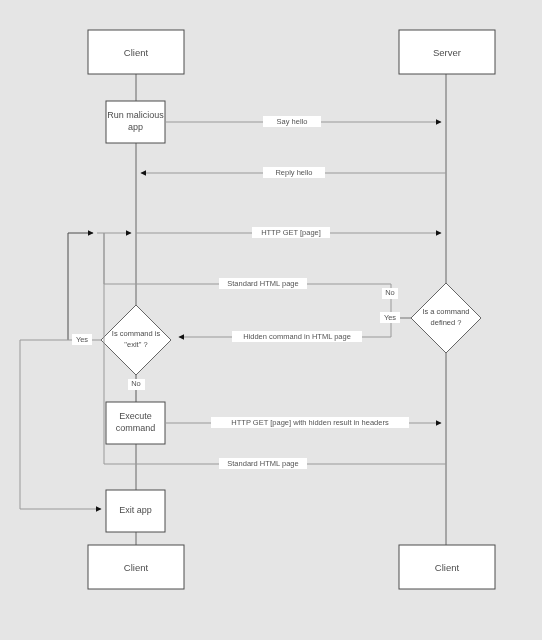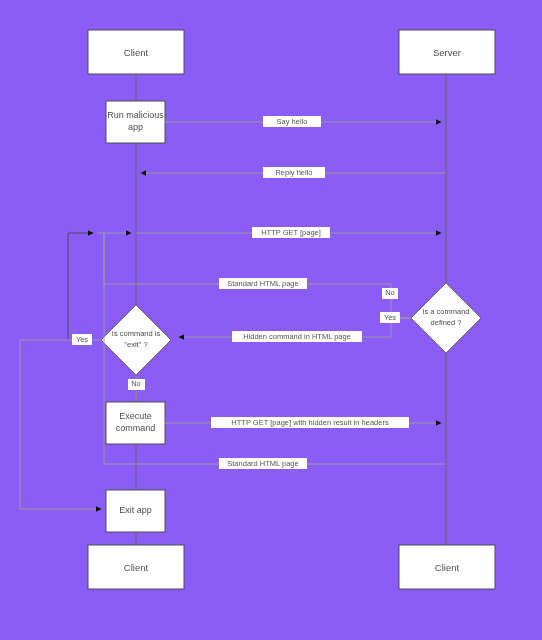--- a/index.html
+++ b/index.html
@@ -7,21 +7,21 @@
     padding: 0;
     background: #ffffff;
   }
   body {
     font-family: "Liberation Sans", sans-serif;
   }
   #diagram-root {
     position: relative;
     width: 542px;
     height: 640px;
-    background: #8b5cf6;
+    background: #e5e5e5;
     overflow: hidden;
   }
   svg#flow-svg {
     display: block;
     width: 542px;
     height: 640px;
   }
   .node-box {
     fill: #ffffff;
     stroke: #4d4d4d;

